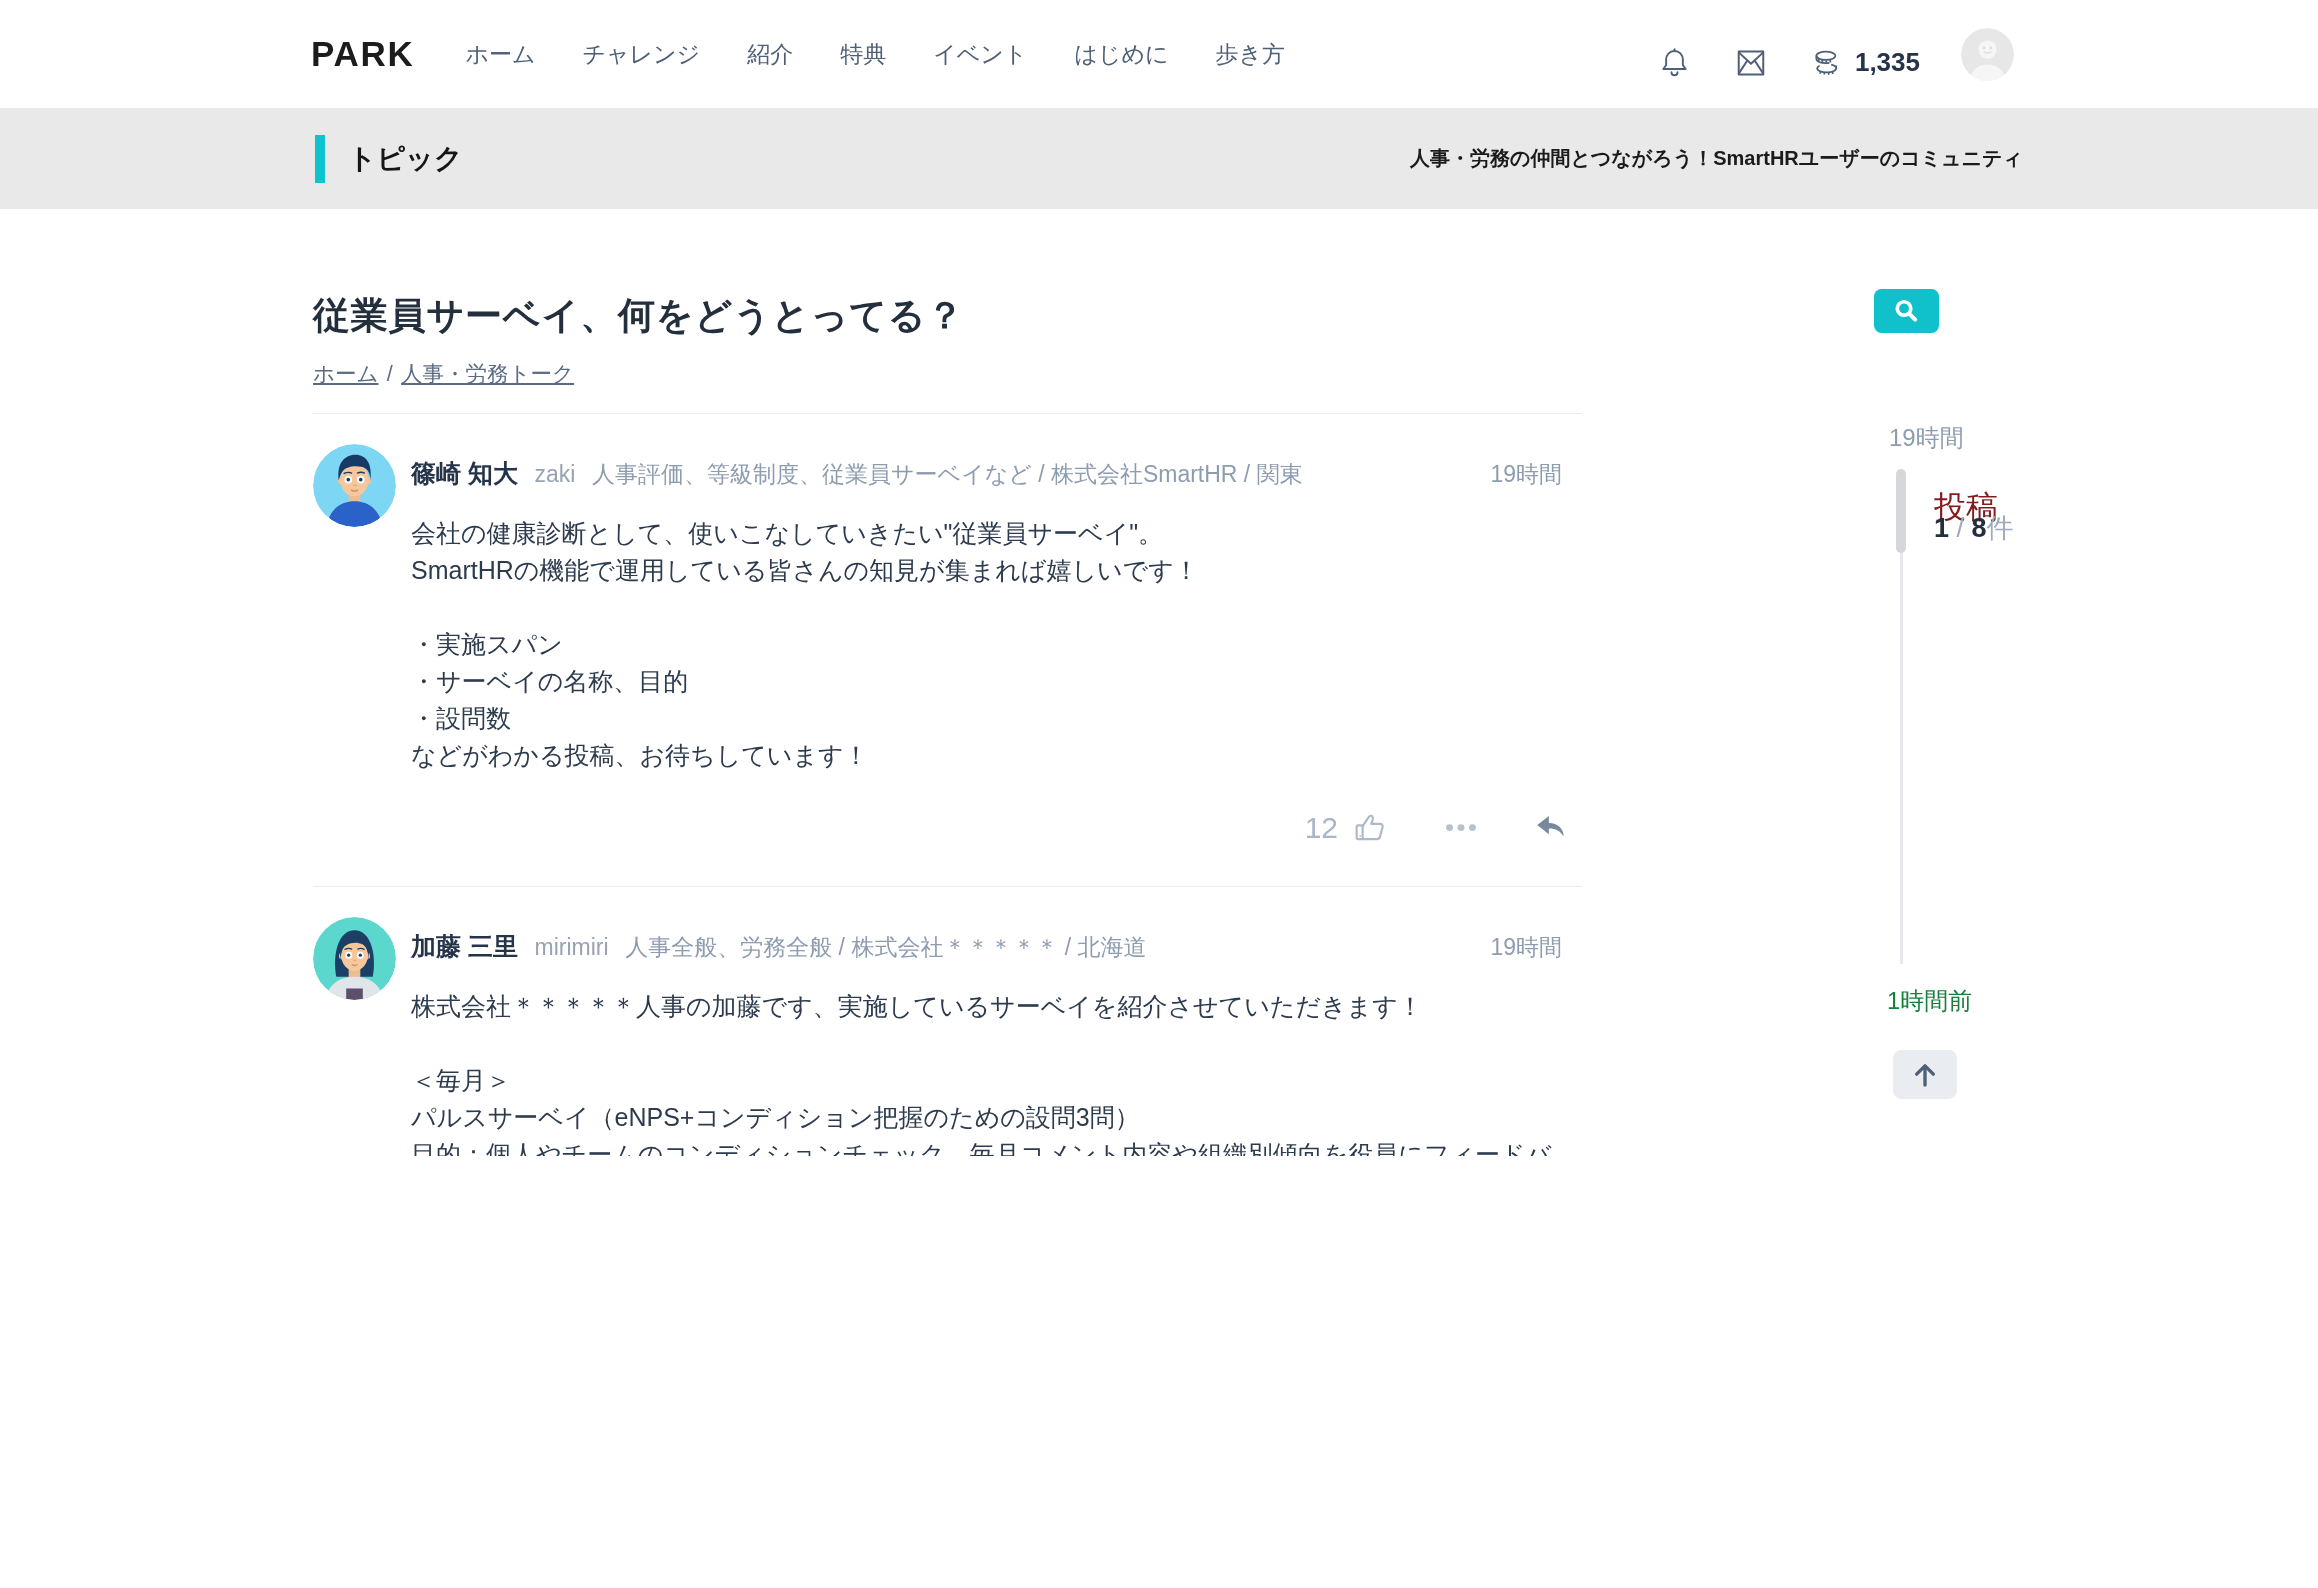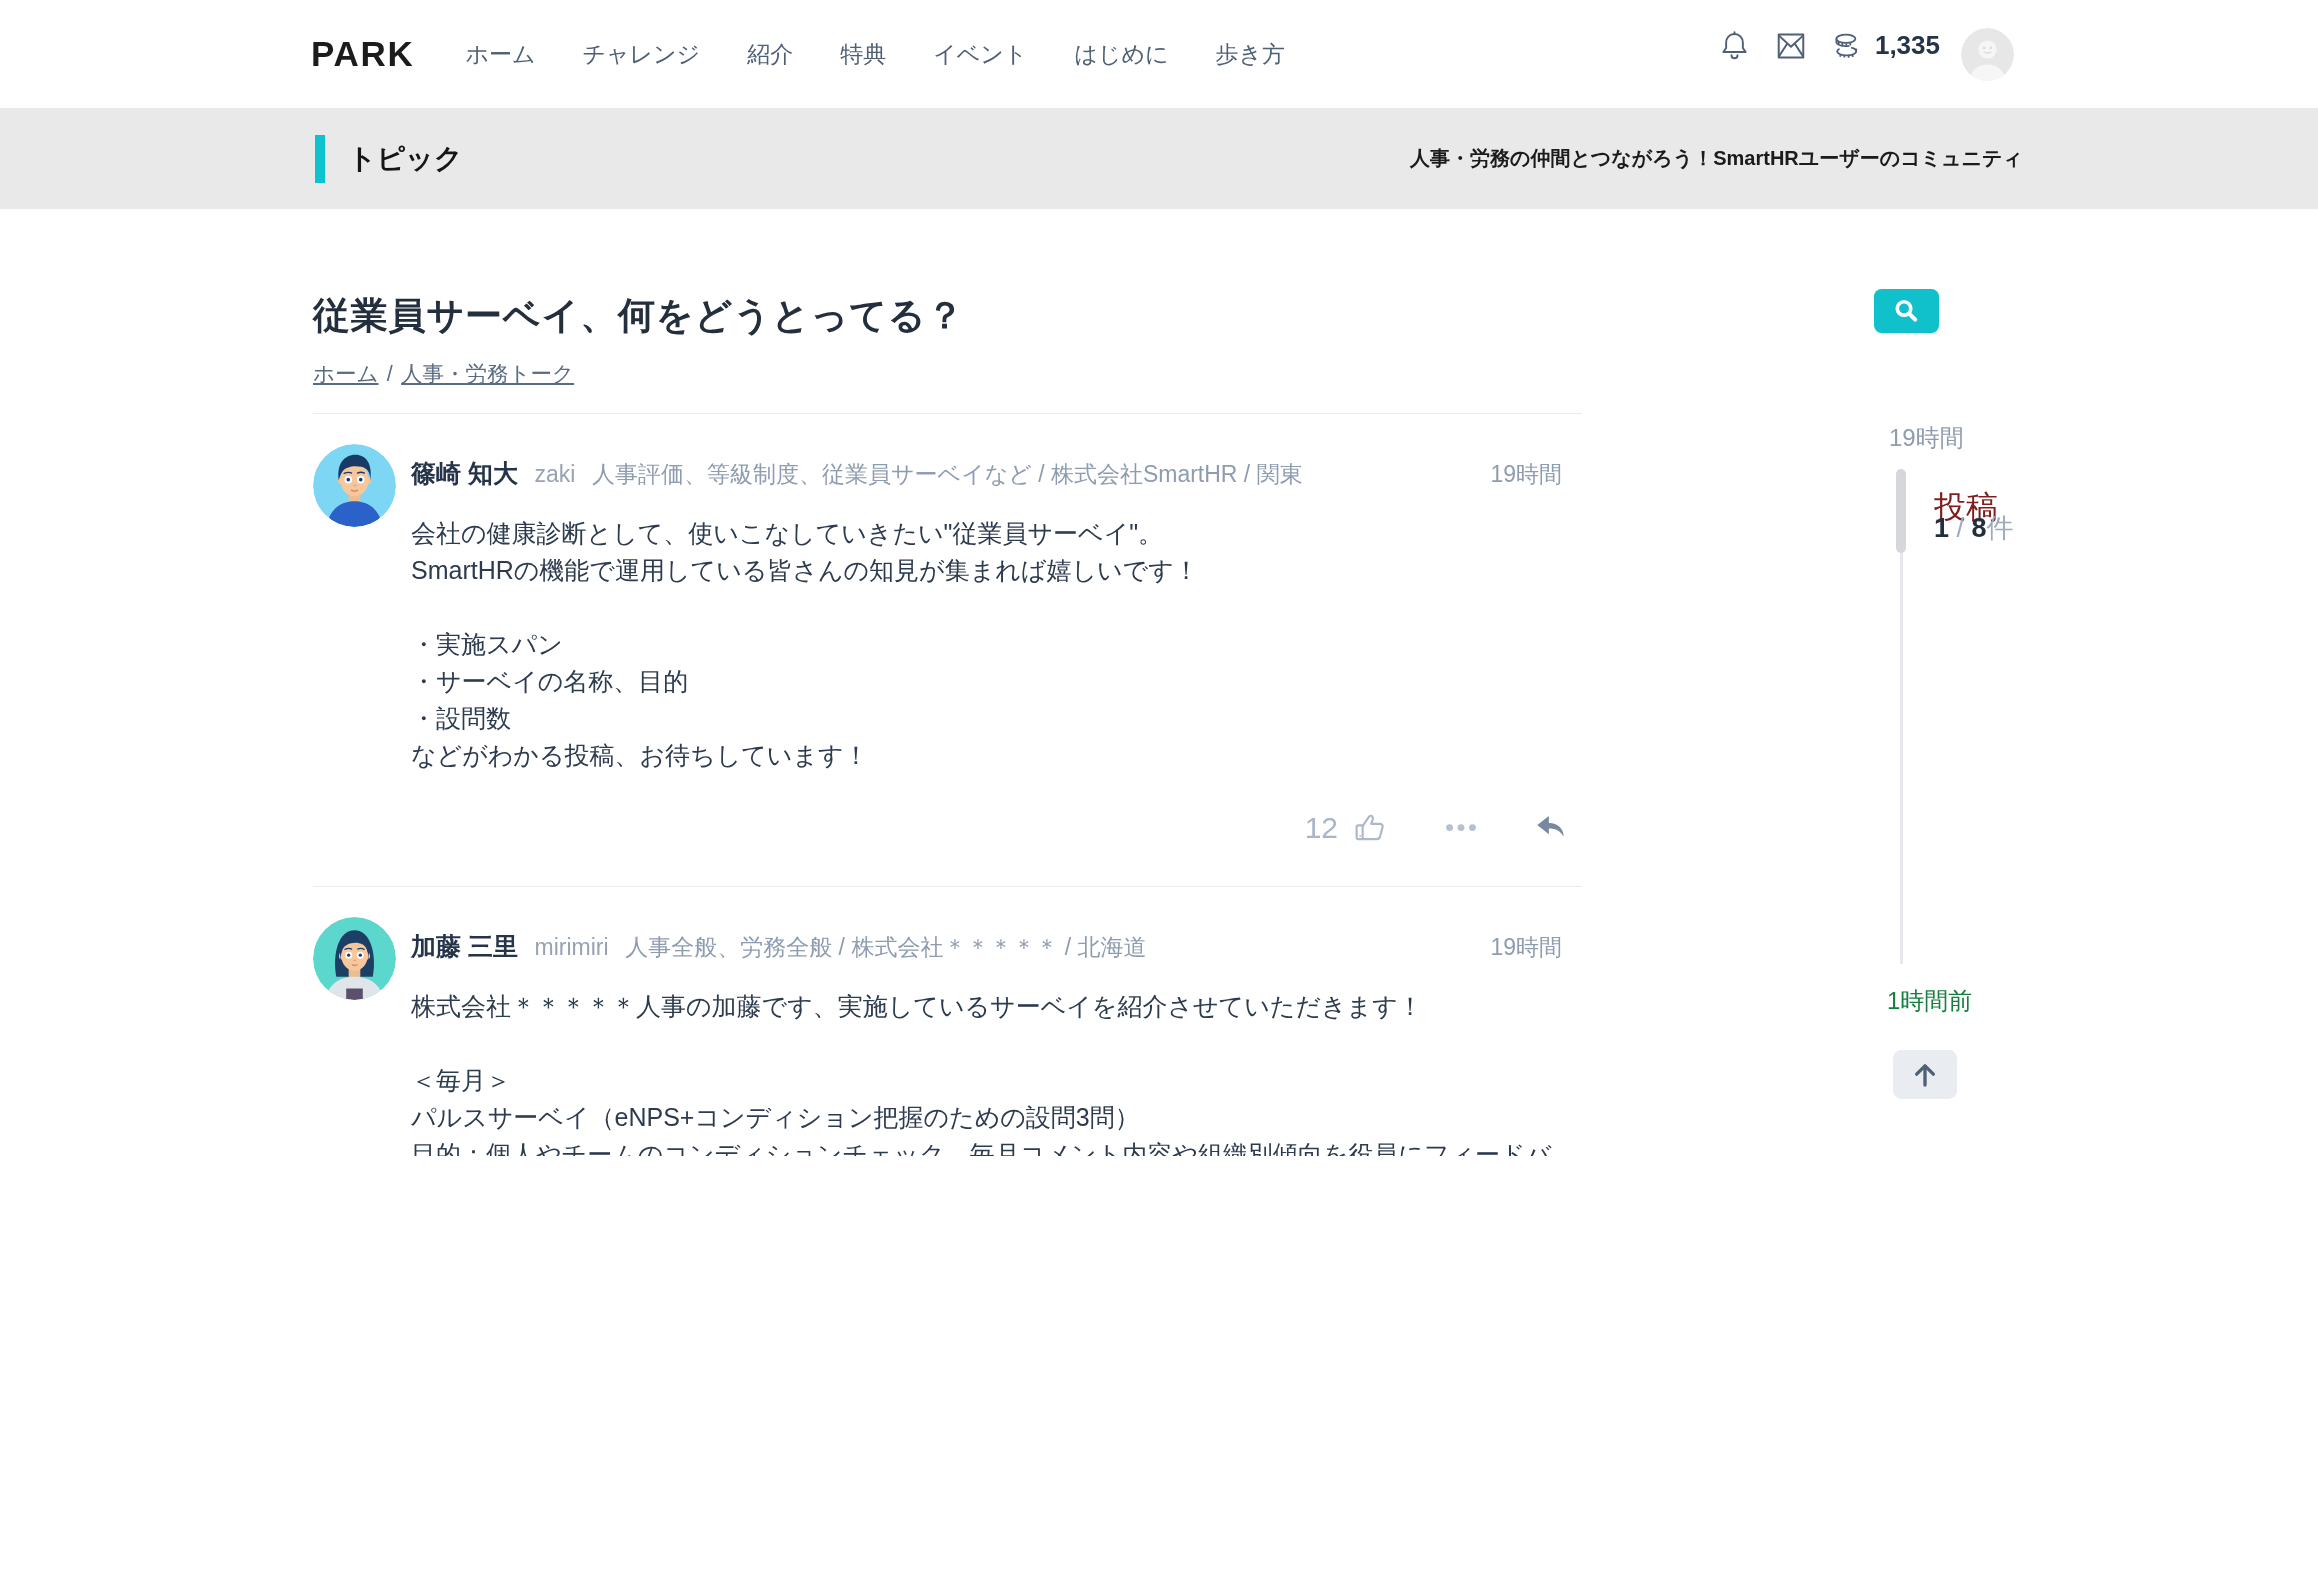--- a/index.html
+++ b/index.html
@@ -6,21 +6,21 @@
   html,body { width:2319px; height:1588px; background:#fff;
     font-family:"Liberation Sans", sans-serif; color:#2d3b4e; }
   .page { position:relative; width:2319px; height:1156px; background:#fff; overflow:hidden; }
 
   
   .header { position:absolute; left:0; top:0; width:2319px; height:108px; background:#fff;
     display:flex; align-items:center; }
   .logo { margin-left:311px; font-size:35px; font-weight:800; letter-spacing:1.7px; color:#1c1c1c; cursor:pointer; }
   .nav { display:flex; align-items:center; gap:47px; margin-left:51px; }
   .nav-item { font-size:23px; font-weight:500; color:#4e5f76; cursor:pointer; white-space:nowrap; }
-  .header-right { margin-left:auto; margin-right:305px; display:flex; align-items:flex-start; gap:21px; }
+  .header-right { margin-left:auto; margin-right:305px; display:flex; align-items:flex-end; gap:41px; }
   .hicon { display:flex; align-items:center; cursor:pointer; }
   .coin-wrap { display:flex; align-items:center; gap:10px; cursor:pointer; }
   .coin-count { font-size:26px; font-weight:600; color:#26344a; }
   .header-avatar { width:53px; height:53px; border-radius:50%; overflow:hidden; cursor:pointer; }
 
   
   .topicbar { position:absolute; left:0; top:108px; width:2319px; height:101px; background:#e9e9e9;
     display:flex; align-items:center; }
   .topic-accent { margin-left:315px; width:10px; height:48px; background:#0cc3ce; }
   .topic-title { margin-left:23px; font-size:28px; font-weight:700; color:#161616; }

